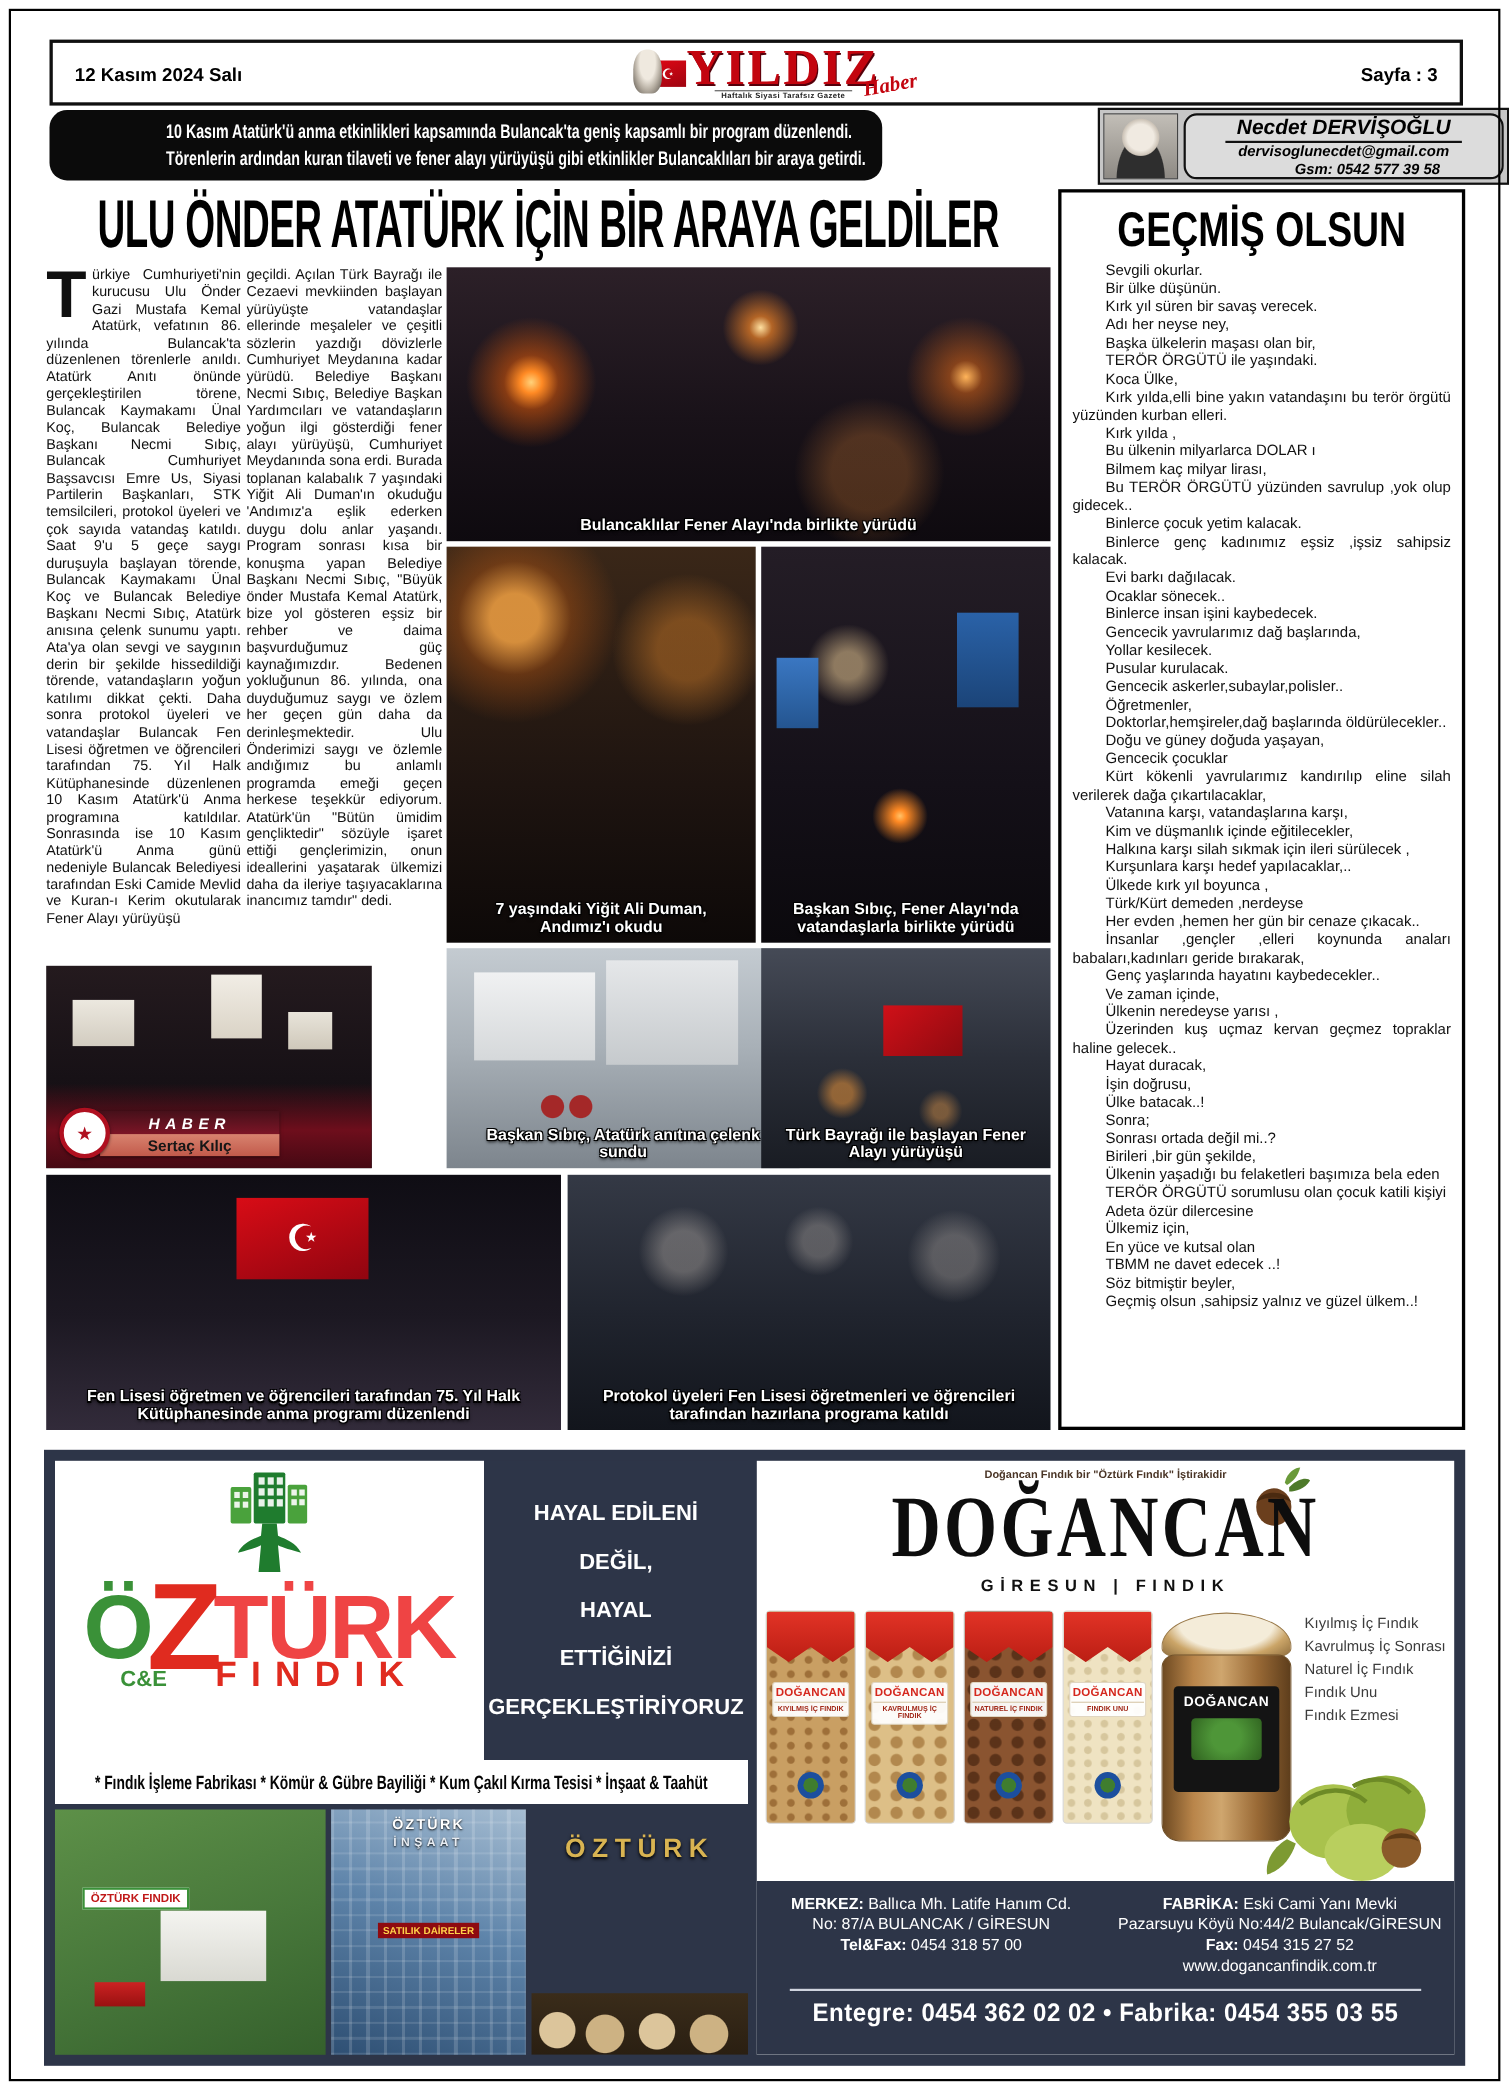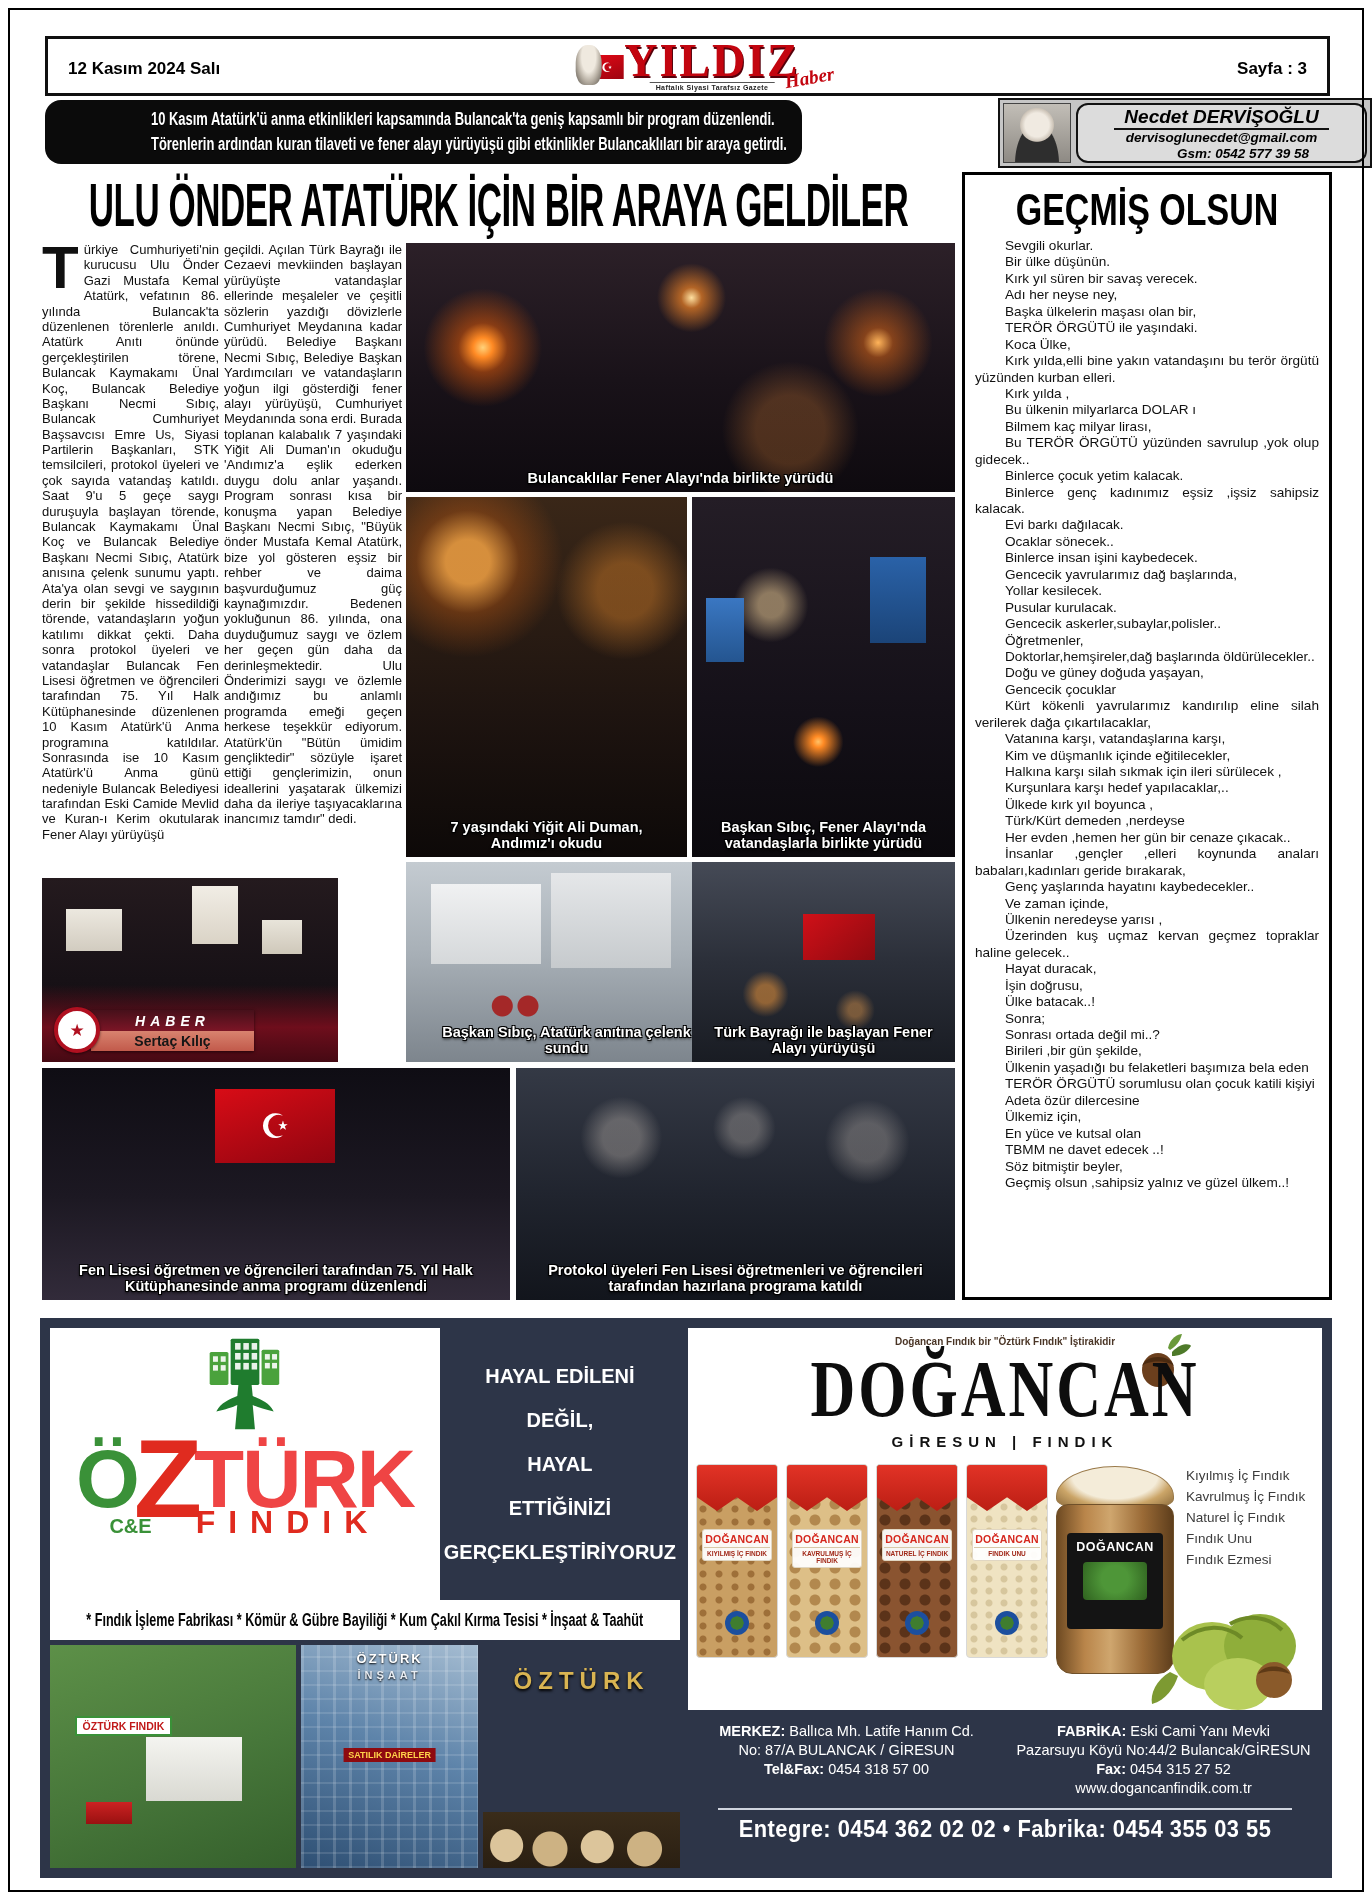--- a/index.html
+++ b/index.html
@@ -466,21 +466,21 @@
           <div class="jar-lid"></div>
           <div class="jar-body">
             <div class="jar-label">
               <div class="jb">DOĞANCAN</div>
               <div class="jgreen"></div>
             </div>
           </div>
         </div>
         <div class="dg-list">
             <p>Kıyılmış İç Fındık</p>
-            <p>Kavrulmuş İç Fındık</p>
+            <p>Kavrulmuş İç Sonrası</p>
             <p>Naturel İç Fındık</p>
             <p>Fındık Unu</p>
             <p>Fındık Ezmesi</p>
           </div>
         <svg class="dg-husks" width="180" height="140" viewBox="0 0 180 140">
           <ellipse cx="70" cy="80" rx="40" ry="34" fill="#a9c24d"></ellipse>
           <ellipse cx="118" cy="70" rx="36" ry="32" fill="#8fae3a"></ellipse>
           <ellipse cx="96" cy="108" rx="34" ry="26" fill="#b9cf5e"></ellipse>
           <path d="M40 64 C60 48 84 48 100 62 M88 48 C104 38 126 40 140 54" stroke="#6d8a26" stroke-width="4" fill="none"></path>
           <circle cx="132" cy="104" r="18" fill="#8a5a2a"></circle>

